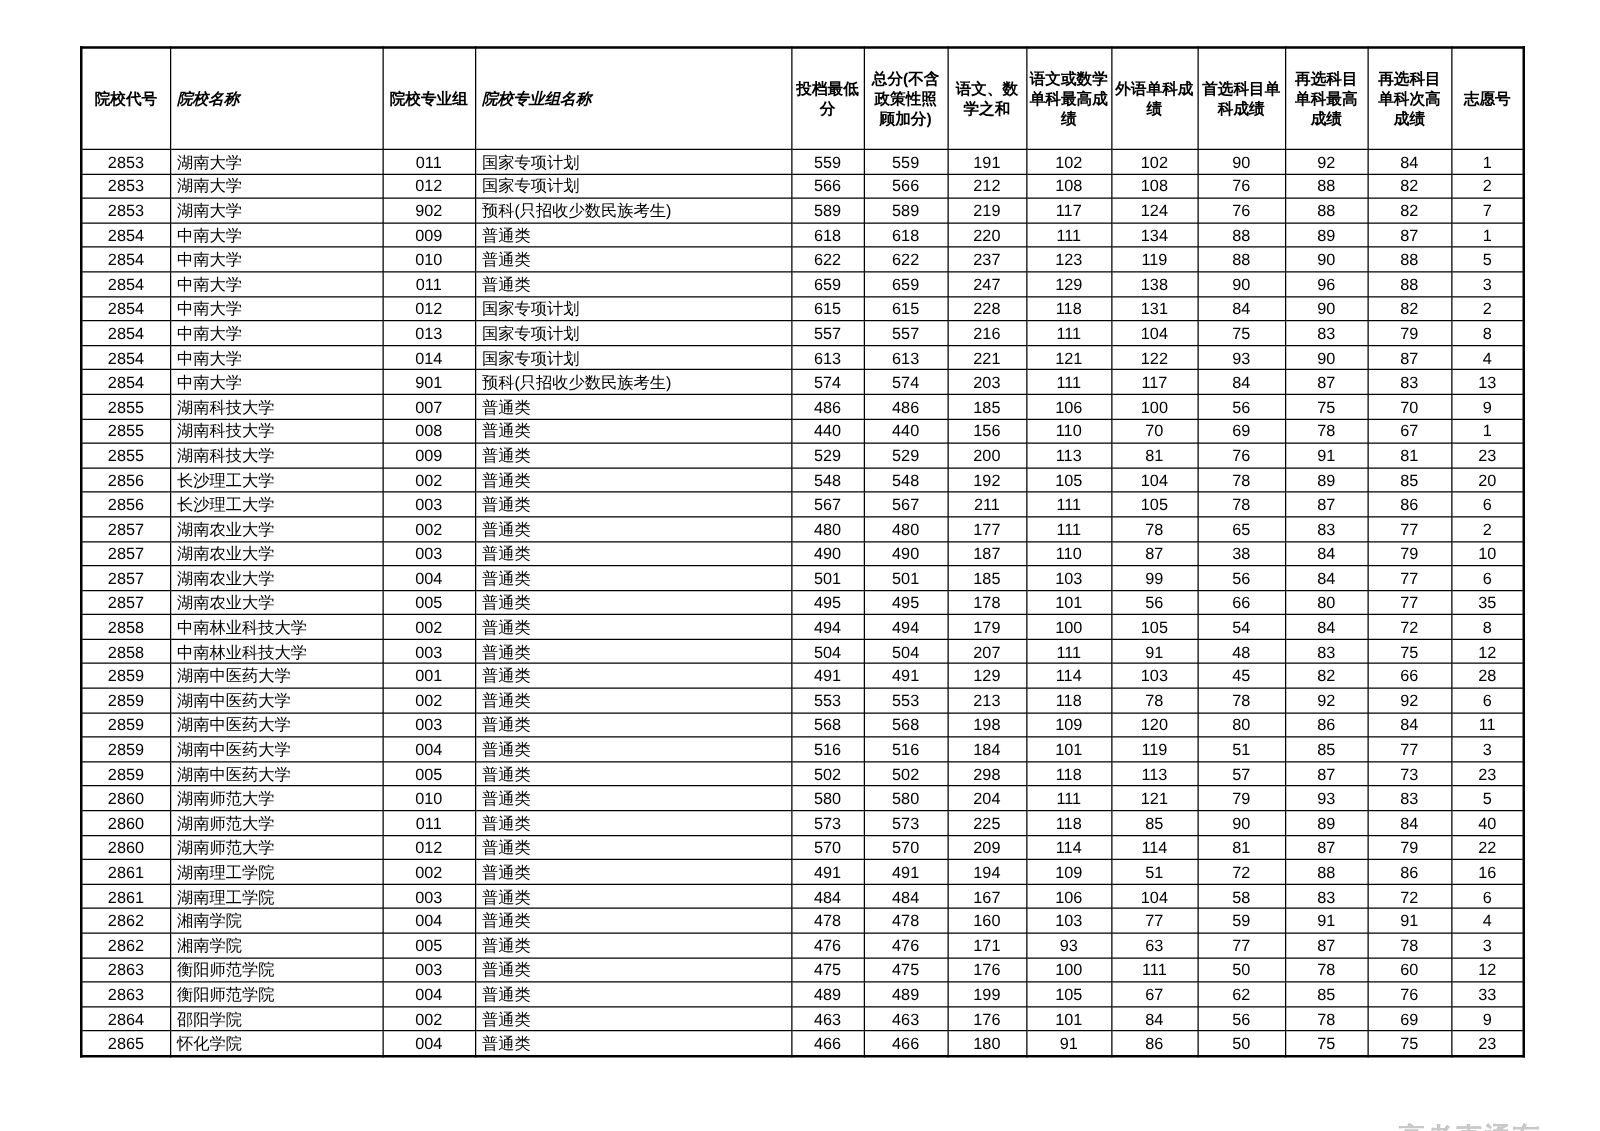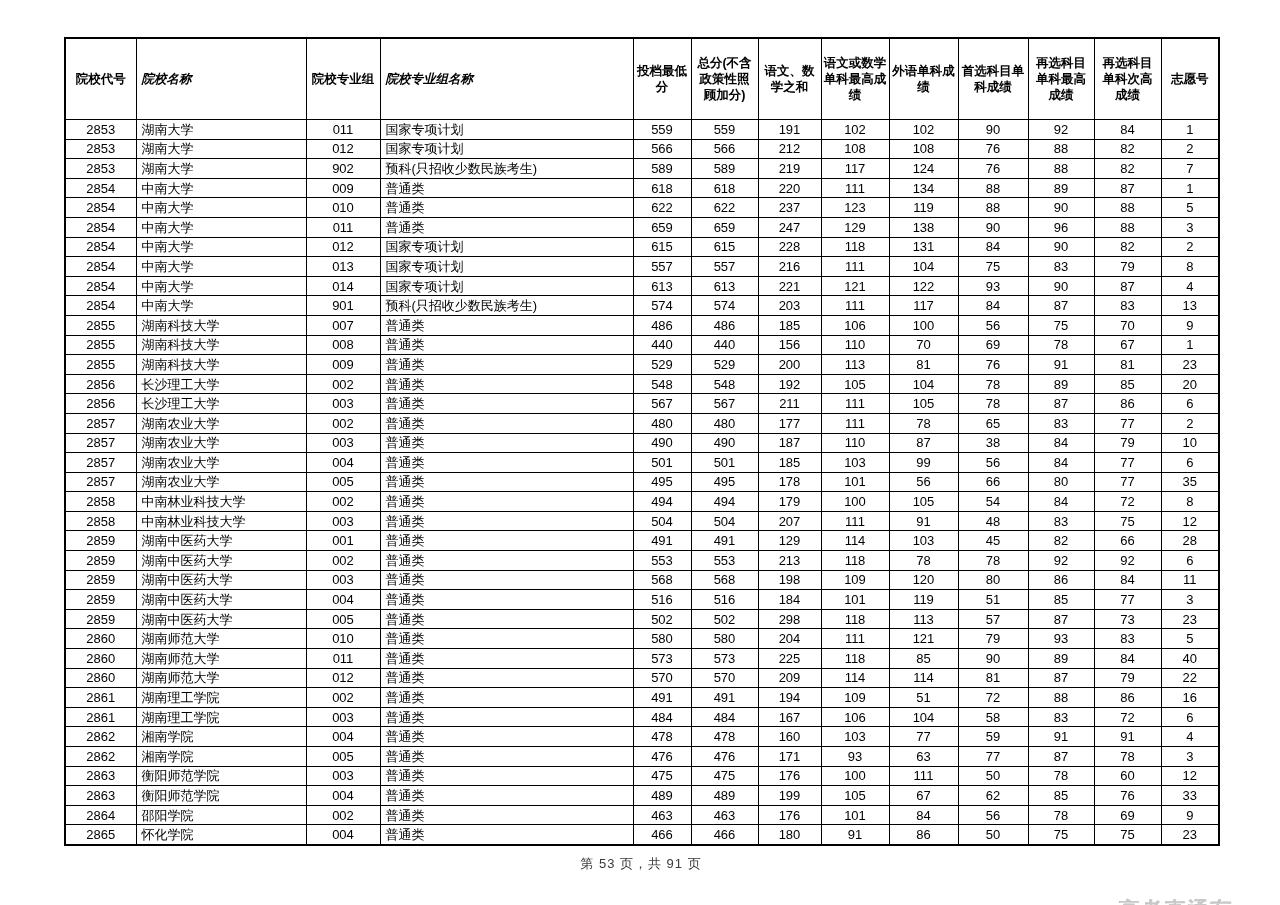--- a/index.html
+++ b/index.html
@@ -668,17 +668,16 @@
           <td>91</td>
           <td>86</td>
           <td>50</td>
           <td>75</td>
           <td>75</td>
           <td>23</td>
         </tr>
       </tbody>
   </table>
 
-  <div class="footer">第 53 页，共 91 页</div>
 
   <div class="watermark">高考直通车</div>
 
 </div>
 
 </body></html>

